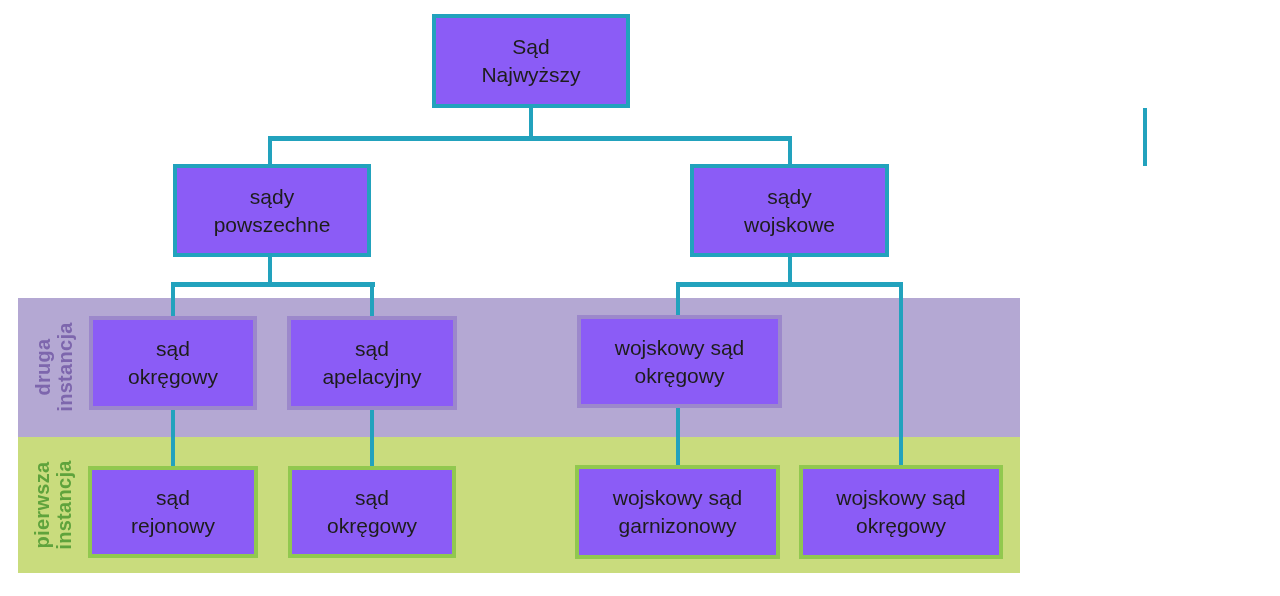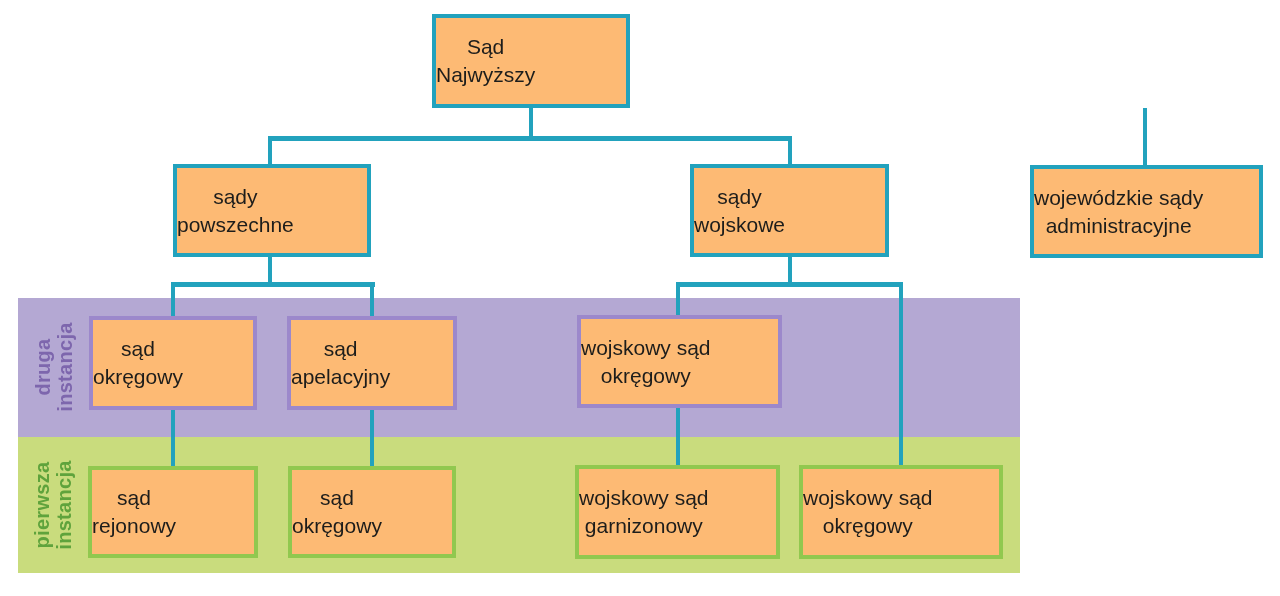--- a/index.html
+++ b/index.html
@@ -27,22 +27,22 @@
     letter-spacing: 0.3px;
   }
   .band-second .band-label { left: -34px; top: 34px; width: 139px; height: 70px; color: #7d66ad; }
   .band-first  .band-label { left: -33px; top: 33px; width: 136px; height: 70px; color: #5fa33c; }
   
   .line { position: absolute; background: #22a2bd; z-index: 2; }
   
   .node {
     position: absolute;
     box-sizing: border-box;
-    background: #fdba74;
-    display: flex; align-items: center; 
+    background: #8b5cf6;
+    display: flex; align-items: center; justify-content: center;
     text-align: center;
     color: #1d1d1b;
     font-size: 21px;
     line-height: 1.32;
     z-index: 3;
   }
   .node .label { white-space: pre-line; }
   .node-teal   { border: 4px solid #22a2bd; }
   .node-purple { border: 4px solid #9c88cb; }
   .node-green  { border: 4px solid #91c84f; }
@@ -87,24 +87,20 @@
   <div class="node node-teal" style="left:173px; top:164px; width:198px; height:93px;">
     <span class="label">sądy
 powszechne</span>
   </div>
 
   <div class="node node-teal" style="left:690px; top:164px; width:199px; height:93px;">
     <span class="label">sądy
 wojskowe</span>
   </div>
 
-  <div class="node node-teal" style="left:1030px; top:165px; width:233px; height:93px;">
-    <span class="label">wojewódzkie sądy
-administracyjne</span>
-  </div>
 
   <div class="node node-purple" style="left:89px; top:316px; width:168px; height:94px;">
     <span class="label">sąd
 okręgowy</span>
   </div>
 
   <div class="node node-purple" style="left:287px; top:316px; width:170px; height:94px;">
     <span class="label">sąd
 apelacyjny</span>
   </div>

